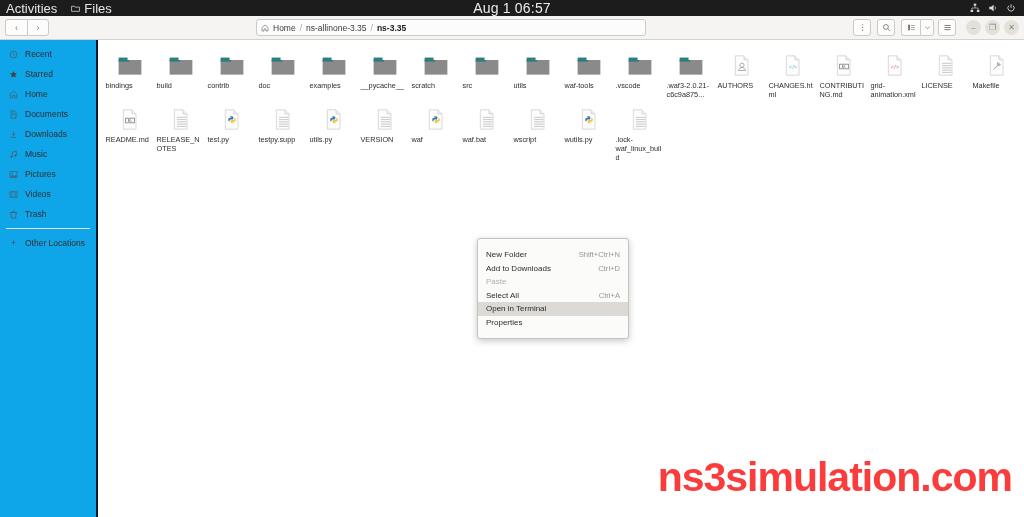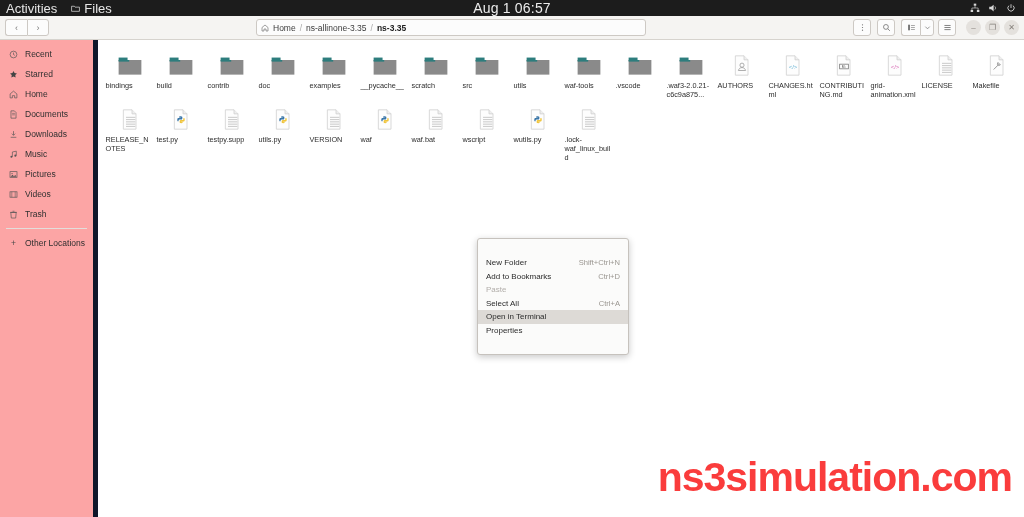--- a/index.html
+++ b/index.html
@@ -68,21 +68,21 @@
   .wbtn {
     width: 15px; height: 15px; border-radius: 50%; background: #e4e1dd;
     display: flex; align-items: center; justify-content: center;
     color: #86817c; font-size: 8px;
   }
 
   
   .body { flex: 1; display: flex; min-height: 0; }
 
   .sidebar {
-    width: 98px; background: #fca5a5; border-right: 5px solid #0f172a;
+    width: 98px; background: #0ea5e9; border-right: 2px solid #0f172a;
     padding-top: 4px; flex-shrink: 0;
   }
   .side-item {
     height: 20px; display: flex; align-items: center;
     gap: 6px; padding-left: 8px; font-size: 8.5px; color: #2f2f2f;
   }
   .side-ico { width: 11px; display: flex; align-items: center; justify-content: center; color: #4a4a4a; }
   .side-sep { height: 1px; background: #e2dedb; margin: 4px 6px; }
 
   .content { flex: 1; position: relative; background: #fff; overflow: hidden; }
@@ -96,21 +96,21 @@
   .cap {
     font-size: 7.3px; color: #2d2d2d; text-align: left;
     line-height: 9px; margin-top: 3px; width: 48px;
     word-break: break-word; overflow-wrap: anywhere;
   }
 
   
   .ctxmenu {
     position: absolute; left: 379px; top: 198px; width: 152px;
     background: #fbfbfa; border: 1px solid #c6c2bd; border-radius: 3px;
-    box-shadow: 0 2px 7px rgba(0,0,0,.22); padding: 17px 0;
+    box-shadow: 0 2px 7px rgba(0,0,0,.22); padding: 9px 0;
   }
   .mi {
     height: 13.5px; display: flex; align-items: center;
     padding: 0 8px; font-size: 8px; color: #2b2b2b;
   }
   .mi.hl { background: #dddad6; }
   .mi.dis { color: #b2aeaa; }
   .mi-acc { margin-left: auto; color: #9a9690; font-size: 7.6px; }
   .mi.dis .mi-acc { color: #c6c2bd; }
 
@@ -498,20 +498,31 @@
                 <path d="M10 22l8-8M16.5 11.5l3.5 3.5-2.6 1-1.9-1.9z" fill="none" stroke="#8a8a8a" stroke-width="1.3"></path>
               </svg>
             </div>
             <div class="cap">Makefile</div>
           </div>
           <div class="cell">
             <div class="ico-slot">
               <svg width="20" height="25" viewBox="0 0 30 32">
                 <path d="M5 1.5h13l6 6v23H5z" fill="#fdfdfd" stroke="#cfcfcf" stroke-width="1.2"></path>
                 <path d="M18 1.5v6h6" fill="#efefef" stroke="#cfcfcf" stroke-width="1.2"></path>
+                <rect x="8.5" y="14" width="13" height="7" fill="none" stroke="#6f6f6f" stroke-width="1.1"></rect>
+                <text x="15" y="19.6" font-size="5" font-family="Liberation Sans, sans-serif" fill="#4a4a4a" text-anchor="middle">M↓</text>
+              </svg>
+            </div>
+            <div class="cap">README.md</div>
+          </div>
+          <div class="cell">
+            <div class="ico-slot">
+              <svg width="20" height="25" viewBox="0 0 30 32">
+                <path d="M5 1.5h13l6 6v23H5z" fill="#fdfdfd" stroke="#cfcfcf" stroke-width="1.2"></path>
+                <path d="M18 1.5v6h6" fill="#efefef" stroke="#cfcfcf" stroke-width="1.2"></path>
                 <rect x="9" y="12" width="14" height="1.5" fill="#c9c9c9"></rect>
                 <rect x="9" y="15.4" width="14" height="1.5" fill="#c9c9c9"></rect>
                 <rect x="9" y="18.8" width="14" height="1.5" fill="#c9c9c9"></rect>
                 <rect x="9" y="22.2" width="14" height="1.5" fill="#c9c9c9"></rect>
                 <rect x="9" y="25.6" width="14" height="1.5" fill="#c9c9c9"></rect>
               </svg>
             </div>
             <div class="cap">RELEASE_NOTES</div>
           </div>
           <div class="cell">
@@ -630,21 +641,21 @@
           </div>
         </div>
 
       <div class="ctxmenu">
         <div id="ctx-items">
             <div class="mi">
               <span>New Folder</span>
               <span class="mi-acc">Shift+Ctrl+N</span>
             </div>
             <div class="mi">
-              <span>Add to Bookmarks</span>
+              <span>Add to Downloads</span>
               <span class="mi-acc">Ctrl+D</span>
             </div>
             <div class="mi dis">
               <span>Paste</span>
               <span class="mi-acc"></span>
             </div>
             <div class="mi">
               <span>Select All</span>
               <span class="mi-acc">Ctrl+A</span>
             </div>

